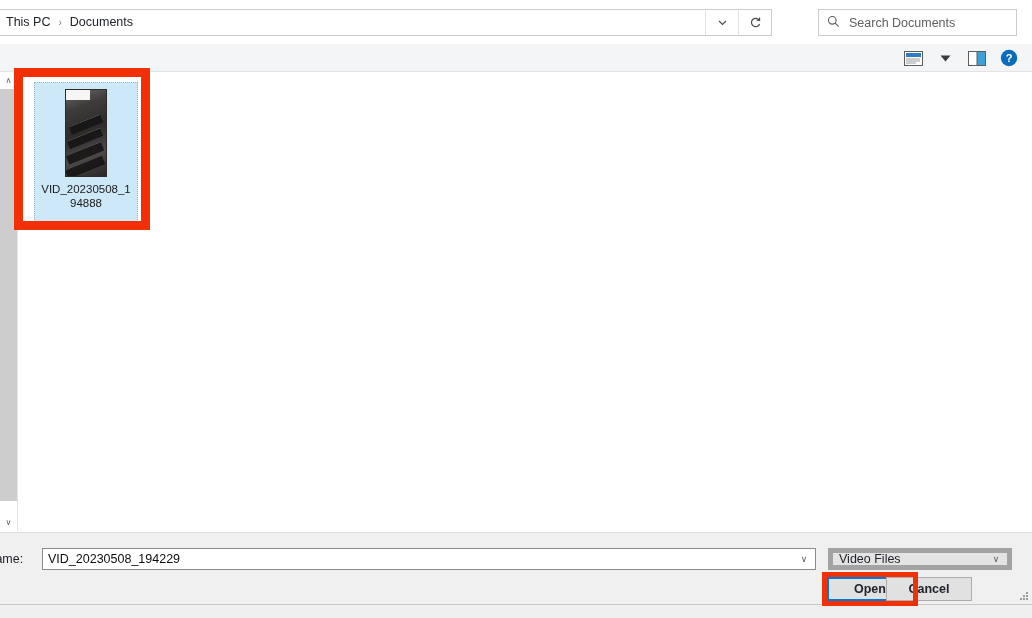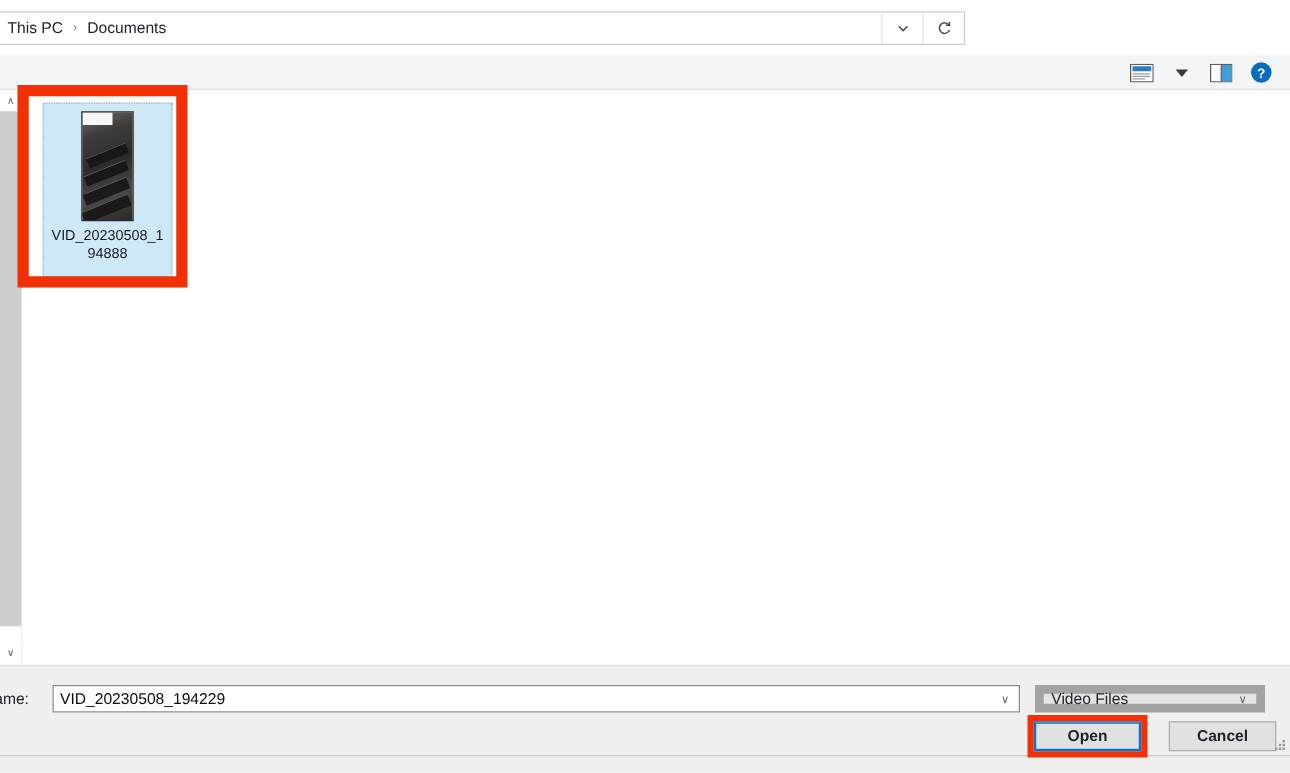--- a/index.html
+++ b/index.html
@@ -282,21 +282,21 @@
     justify-content: center;
     color: #5a5a5a;
     font-size: 9px;
   }
   .ft-combo {
     position: absolute;
     left: 828px;
     top: 548px;
     width: 184px;
     height: 22px;
-    border: 7px solid #a3a3a3;
+    border: 5px solid #a3a3a3;
     background: #e4e4e4;
     box-sizing: border-box;
     display: flex;
     align-items: center;
   }
   .ft-value {
     flex: 1;
     padding-left: 6px;
     font-size: 12.5px;
     color: #20242c;
@@ -326,21 +326,21 @@
     align-items: center;
     justify-content: center;
     font-weight: bold;
   }
   #open-button {
     left: 827px;
     border: 1px solid #0078d7;
     outline: 1px solid #0078d7;
     outline-offset: -2px;
   }
-  #cancel-button { left: 935px; }
+  #cancel-button { left: 886px; }
 
   .grip {
     position: absolute;
     right: 3px;
     bottom: 17px;
     width: 12px;
     height: 12px;
   }
   .footer-line {
     position: absolute;
@@ -372,20 +372,29 @@
         </svg>
       </div>
       <div class="addr-btn">
         <svg width="13" height="13" viewBox="0 0 13 13" aria-hidden="true">
           <path d="M10.2 4.2A4.2 4.2 0 1 0 10.6 8" fill="none" stroke="#4a4a4a" stroke-width="1.2"></path>
           <polyline points="10.5,1.4 10.6,4.4 7.6,4.1" fill="none" stroke="#4a4a4a" stroke-width="1.2"></polyline>
         </svg>
       </div>
     </div>
 
+    <div class="searchbox">
+      <span>
+        <svg width="13" height="13" viewBox="0 0 13 13" aria-hidden="true">
+          <circle cx="5.3" cy="5.3" r="3.8" fill="none" stroke="#5d5d5d" stroke-width="1.1"></circle>
+          <line x1="8.2" y1="8.2" x2="11.6" y2="11.6" stroke="#5d5d5d" stroke-width="1.1"></line>
+        </svg>
+      </span>
+      <span class="search-ph">Search Documents</span>
+    </div>
   </div>
 
   <div class="commandbar">
 
     <div class="cmd-icons">
       <div class="cmd-ico">
         <svg width="19" height="15" viewBox="0 0 19 15" aria-hidden="true">
           <rect x="0.5" y="0.5" width="18" height="14" fill="#ffffff" stroke="#5d5d5d"></rect>
           <rect x="2" y="2" width="15" height="4" fill="#2e7cc4"></rect>
           <line x1="2" y1="8" x2="16" y2="8" stroke="#9a9a9a"></line>

